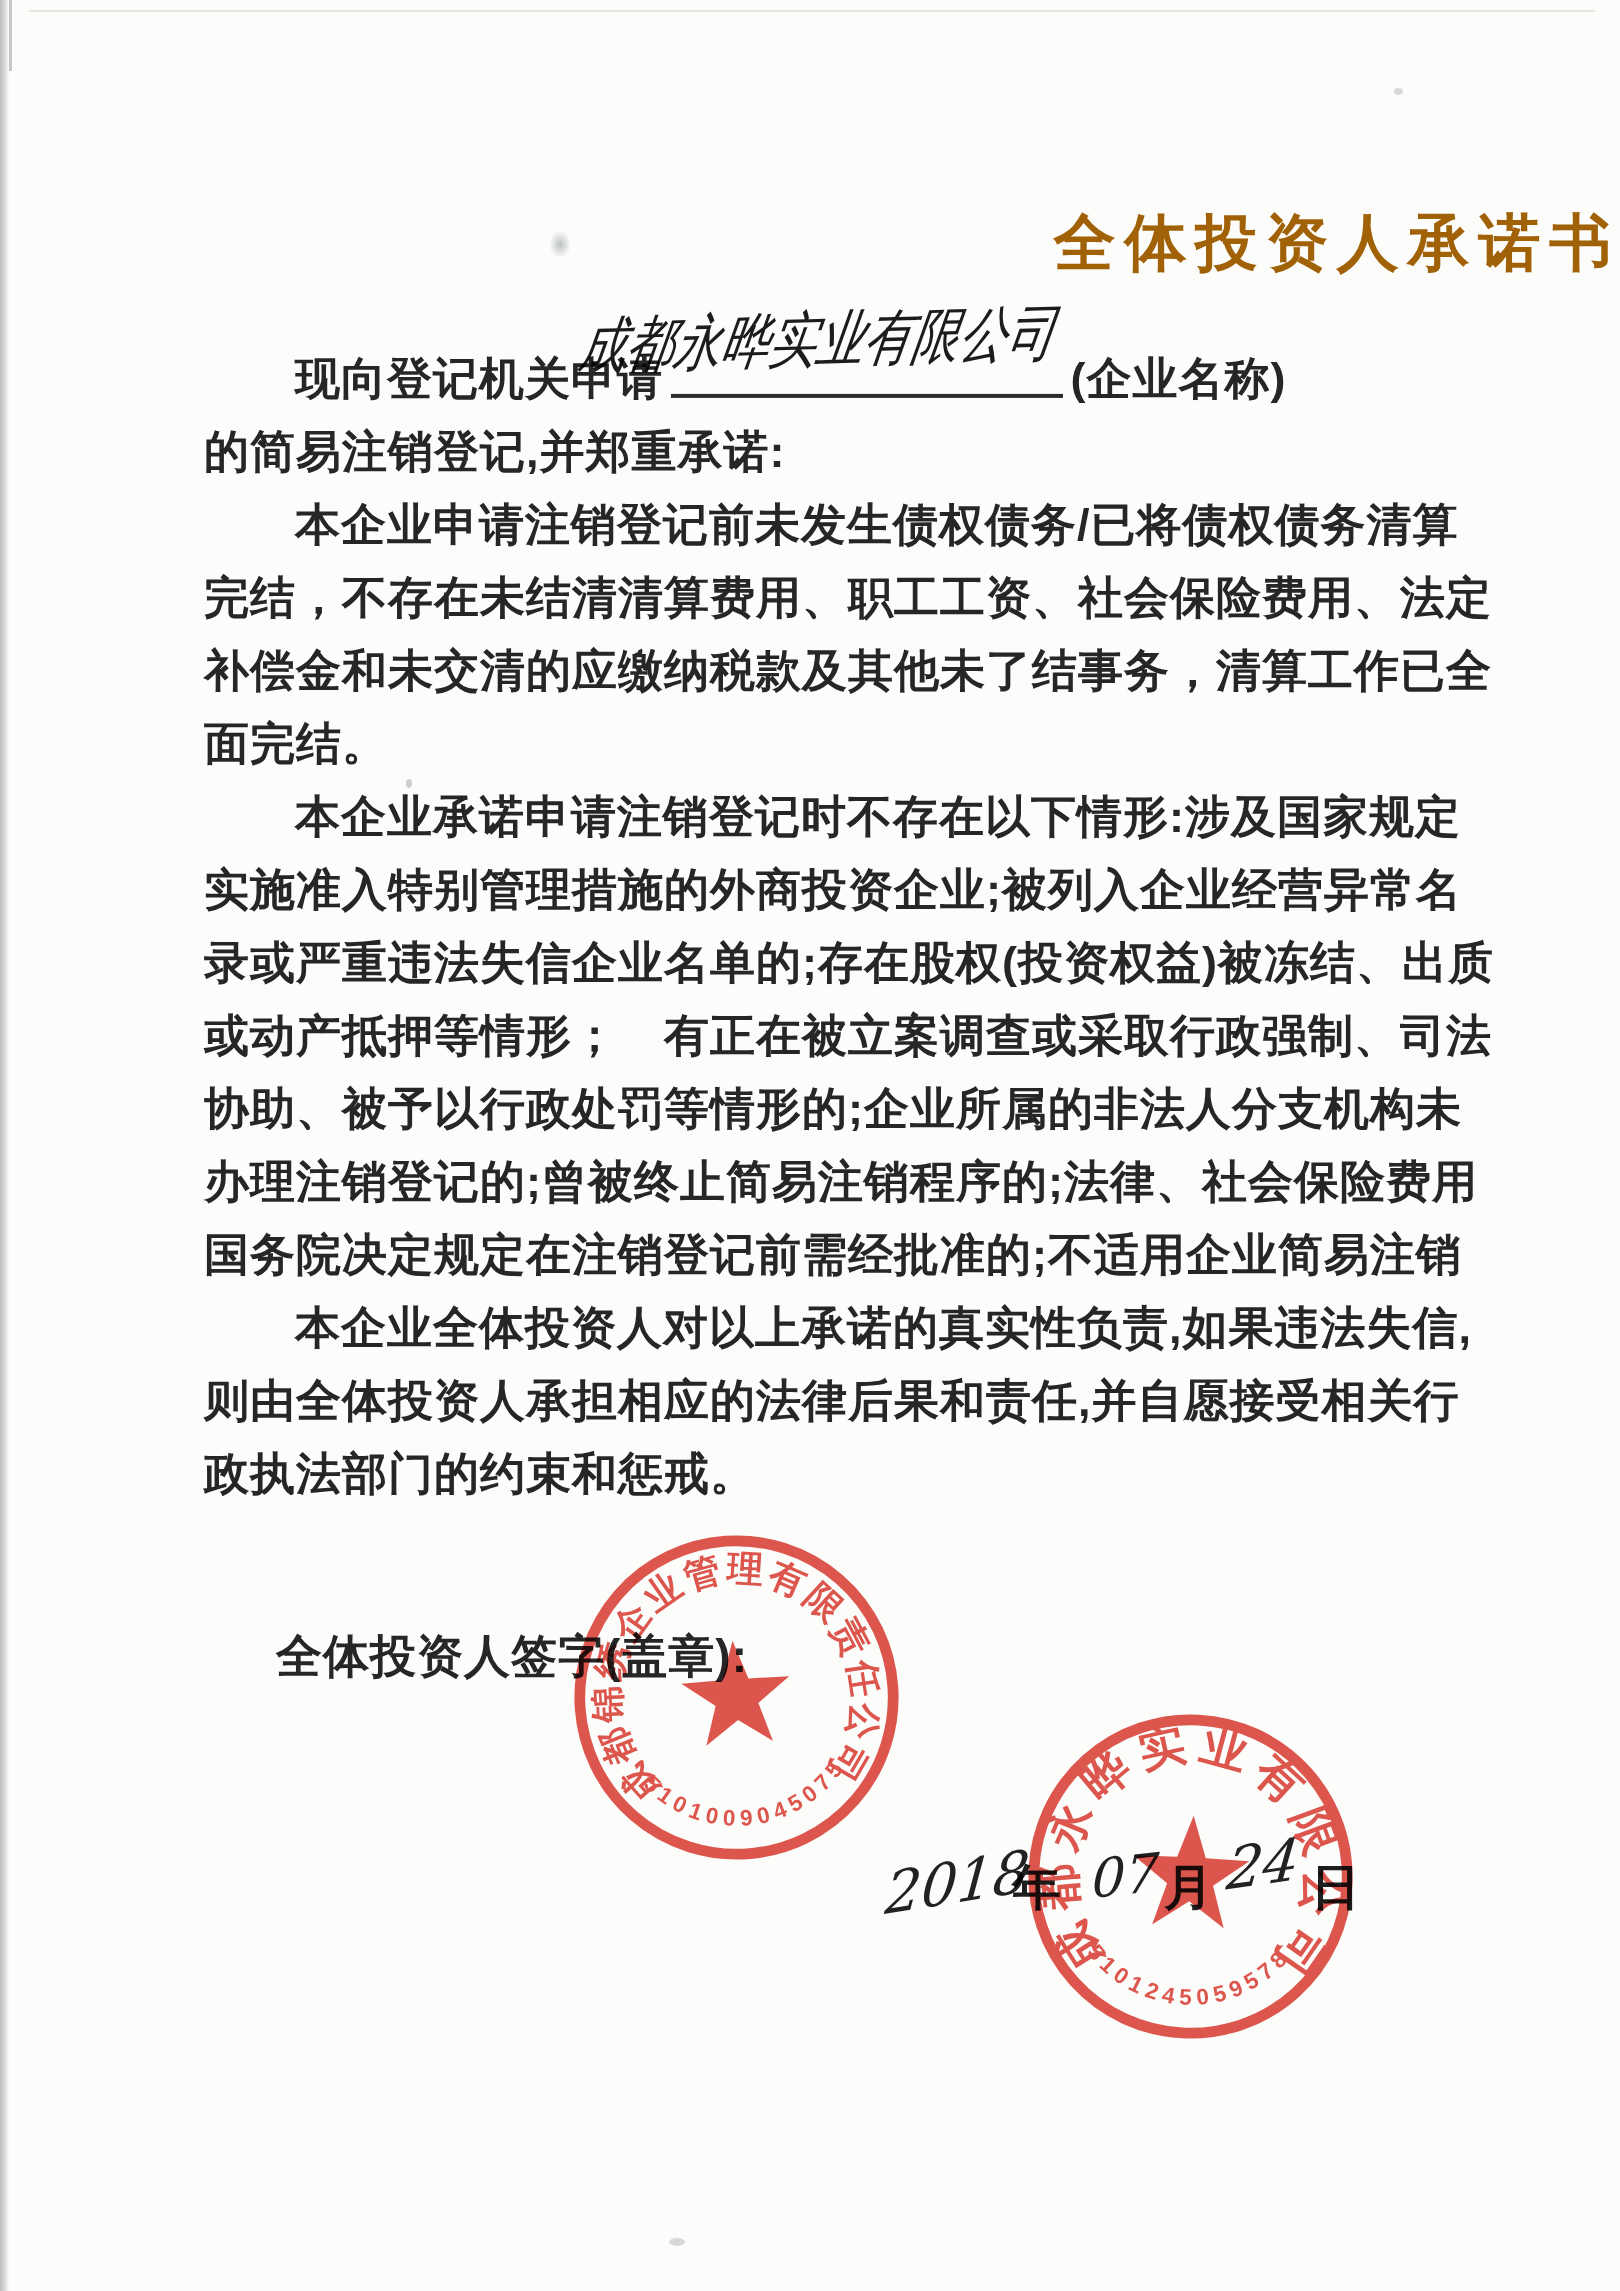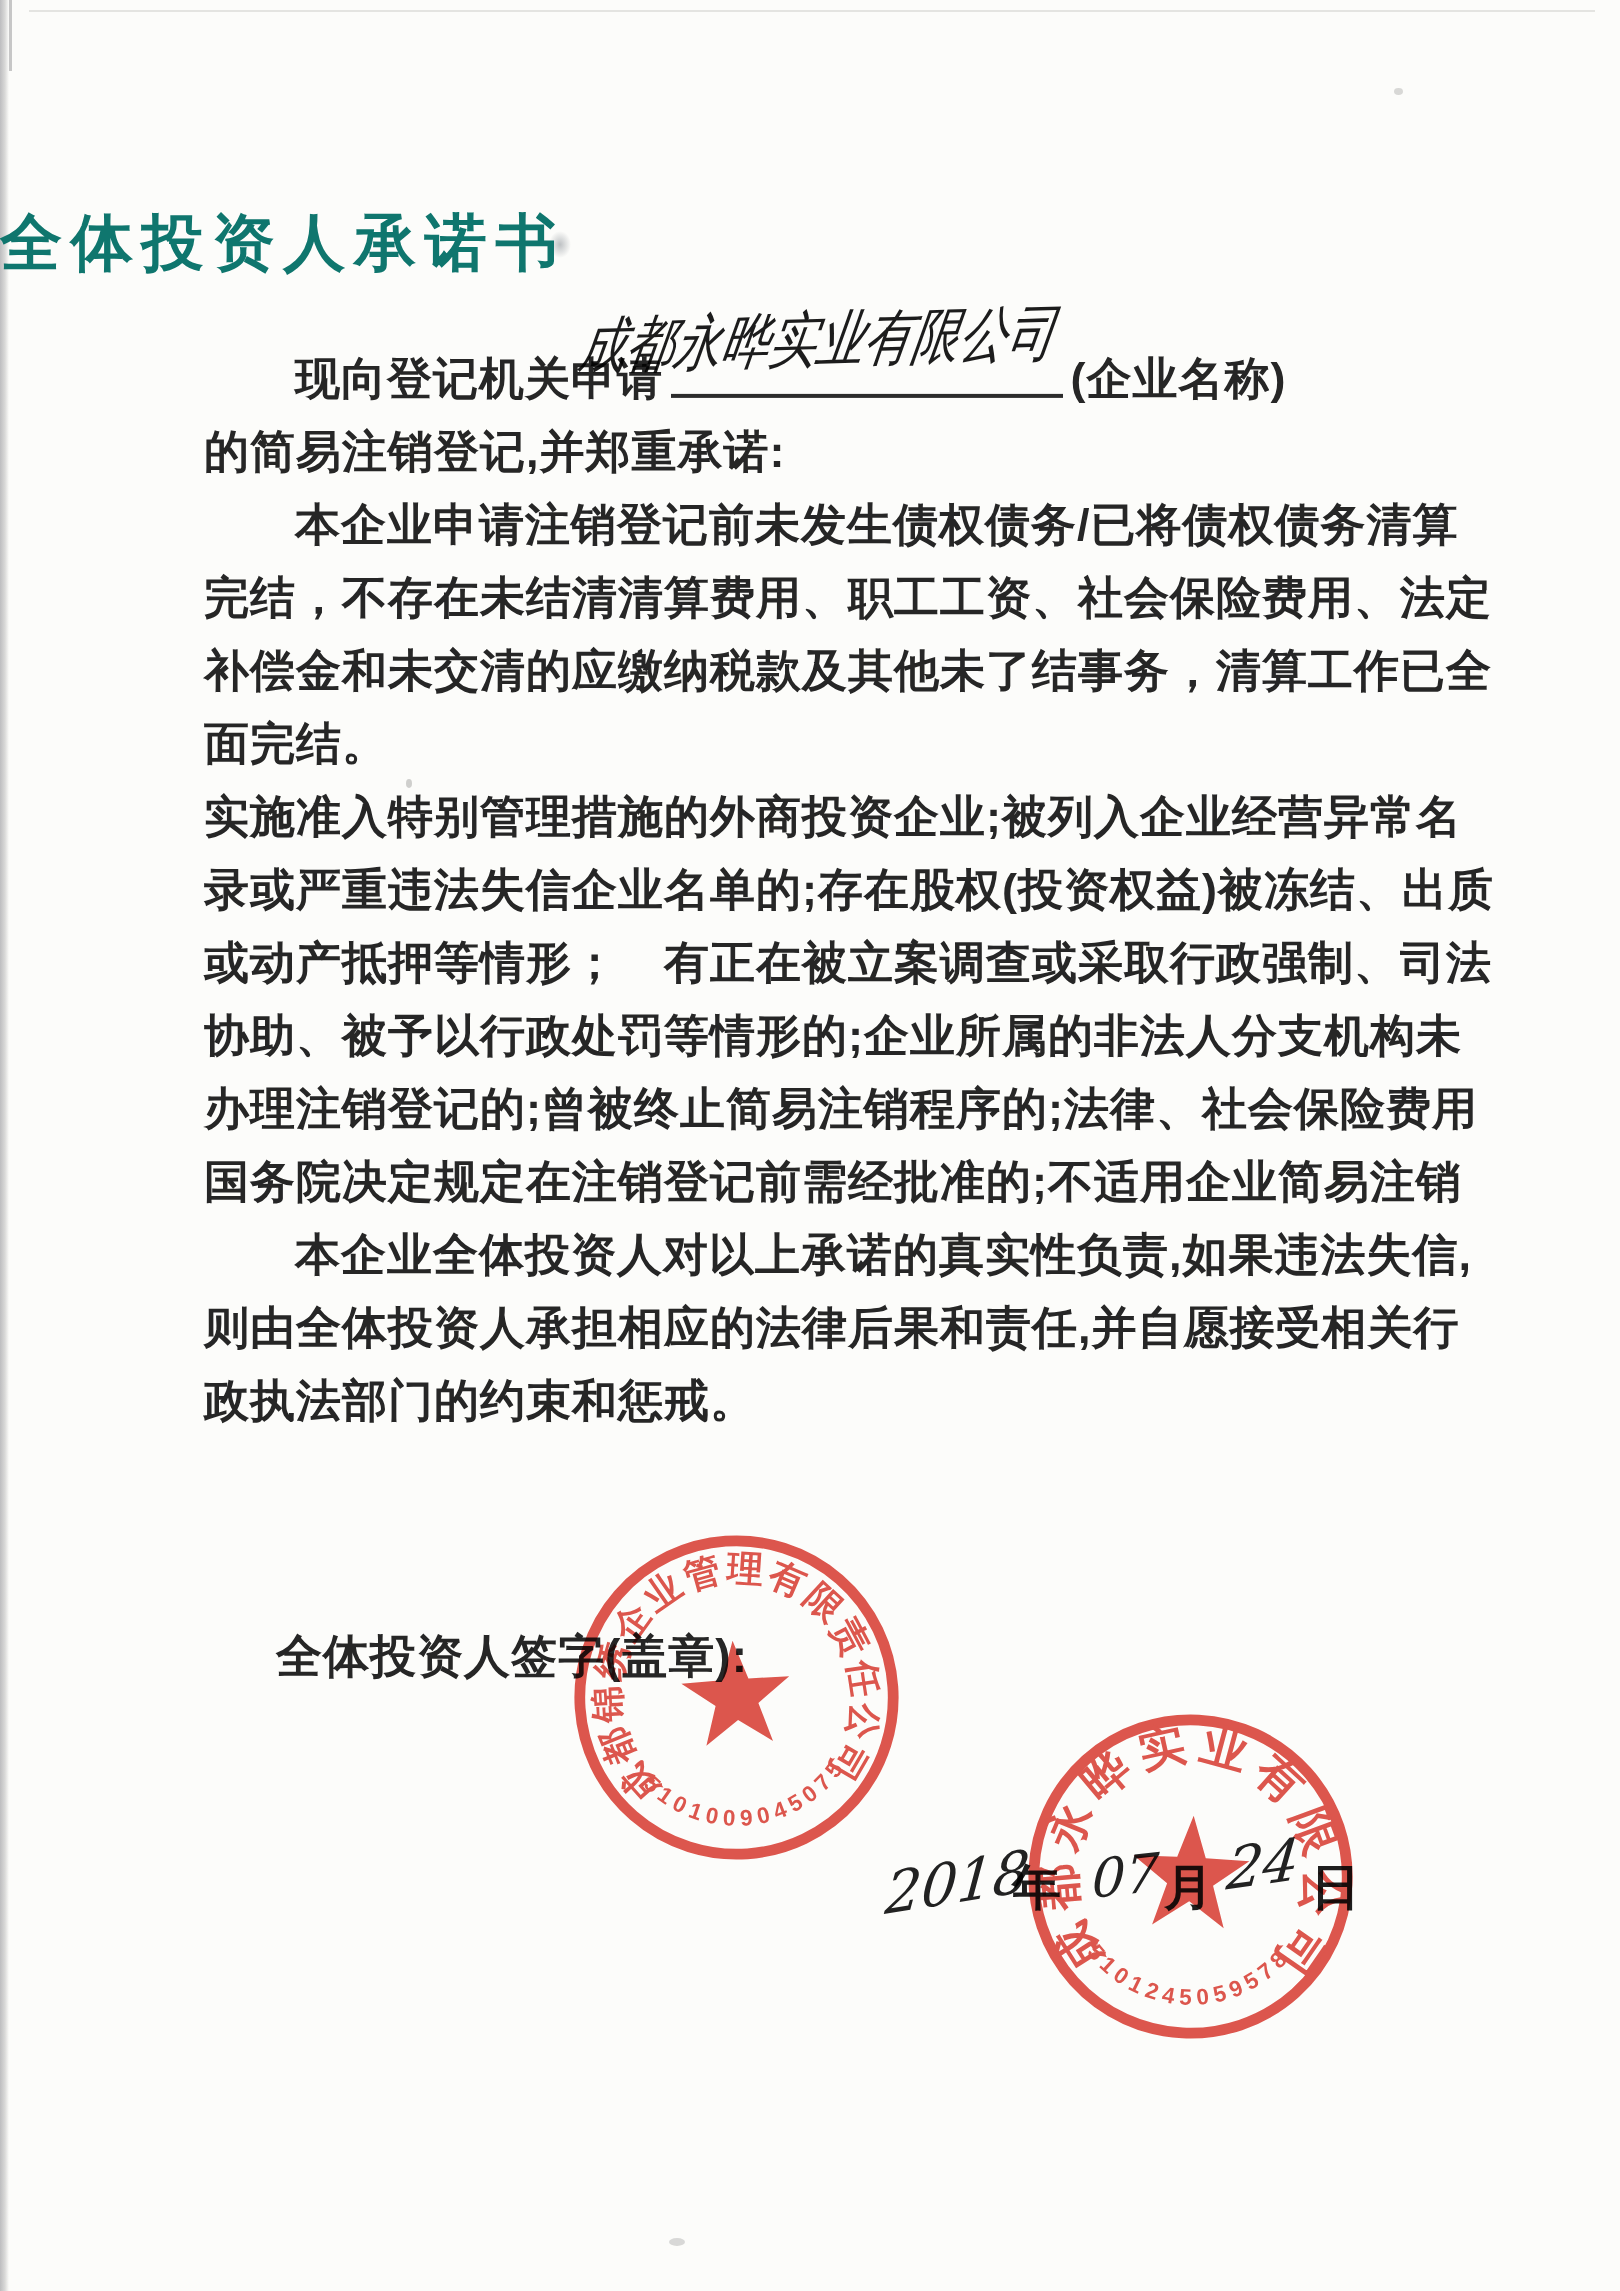--- a/index.html
+++ b/index.html
@@ -23,24 +23,24 @@
   .edge-top{position:absolute;left:29px;right:25.5px;top:9.8px;height:2px;background:#e4e4e1;}
   .smudge-title{position:absolute;left:549px;top:231px;width:21.6px;height:27.4px;border-radius:50%;
     background:radial-gradient(closest-side,#aeb2b6,rgba(174,178,182,0));opacity:.8;}
   .speck-tr{position:absolute;left:1394px;top:88px;width:8.8px;height:6.9px;border-radius:50%;background:#d8d8d6;}
   .speck-bottom{position:absolute;left:669px;top:2238px;width:15.7px;height:7.8px;border-radius:50%;background:#c9c9c7;opacity:.7;}
   .speck-mid{position:absolute;left:406px;top:779px;width:5.9px;height:8.8px;border-radius:50%;background:#cfcfcd;}
 
   
   .title{
     position:absolute;left:0;right:0;top:201px;
-    text-align:left;
+    text-align:right;
     font-family:"Liberation Serif", serif;
     font-size:62px;font-weight:600;letter-spacing:8.8px;
-    color:#0f766e;
+    color:#a16207;
   }
 
   
   .body-block{
     position:absolute;left:204px;top:342px;width:1237px;
   }
   .bline{
     font-size:45px;line-height:73px;height:73px;
     font-weight:700;letter-spacing:1px;
     white-space:nowrap;color:var(--ink);
@@ -111,20 +111,21 @@
   <div class="body-block">
     <div class="bline indent">
       <span>现向登记机关申请</span><span class="blank-underline"></span><span>(企业名称)</span>
     </div>
 
   <div class="bline">的简易注销登记,并郑重承诺:</div>
       <div class="bline indent">本企业申请注销登记前未发生债权债务/已将债权债务清算</div>
       <div class="bline">完结，不存在未结清清算费用、职工工资、社会保险费用、法定</div>
       <div class="bline">补偿金和未交清的应缴纳税款及其他未了结事务，清算工作已全</div>
       <div class="bline">面完结。</div>
+      <div class="bline indent">本企业承诺申请注销登记时不存在以下情形:涉及国家规定</div>
       <div class="bline">实施准入特别管理措施的外商投资企业;被列入企业经营异常名</div>
       <div class="bline">录或严重违法失信企业名单的;存在股权(投资权益)被冻结、出质</div>
       <div class="bline">或动产抵押等情形；　有正在被立案调查或采取行政强制、司法</div>
       <div class="bline">协助、被予以行政处罚等情形的;企业所属的非法人分支机构未</div>
       <div class="bline">办理注销登记的;曾被终止简易注销程序的;法律、社会保险费用</div>
       <div class="bline">国务院决定规定在注销登记前需经批准的;不适用企业简易注销</div>
       <div class="bline indent">本企业全体投资人对以上承诺的真实性负责,如果违法失信,</div>
       <div class="bline">则由全体投资人承担相应的法律后果和责任,并自愿接受相关行</div>
       <div class="bline">政执法部门的约束和惩戒。</div>
     </div>

